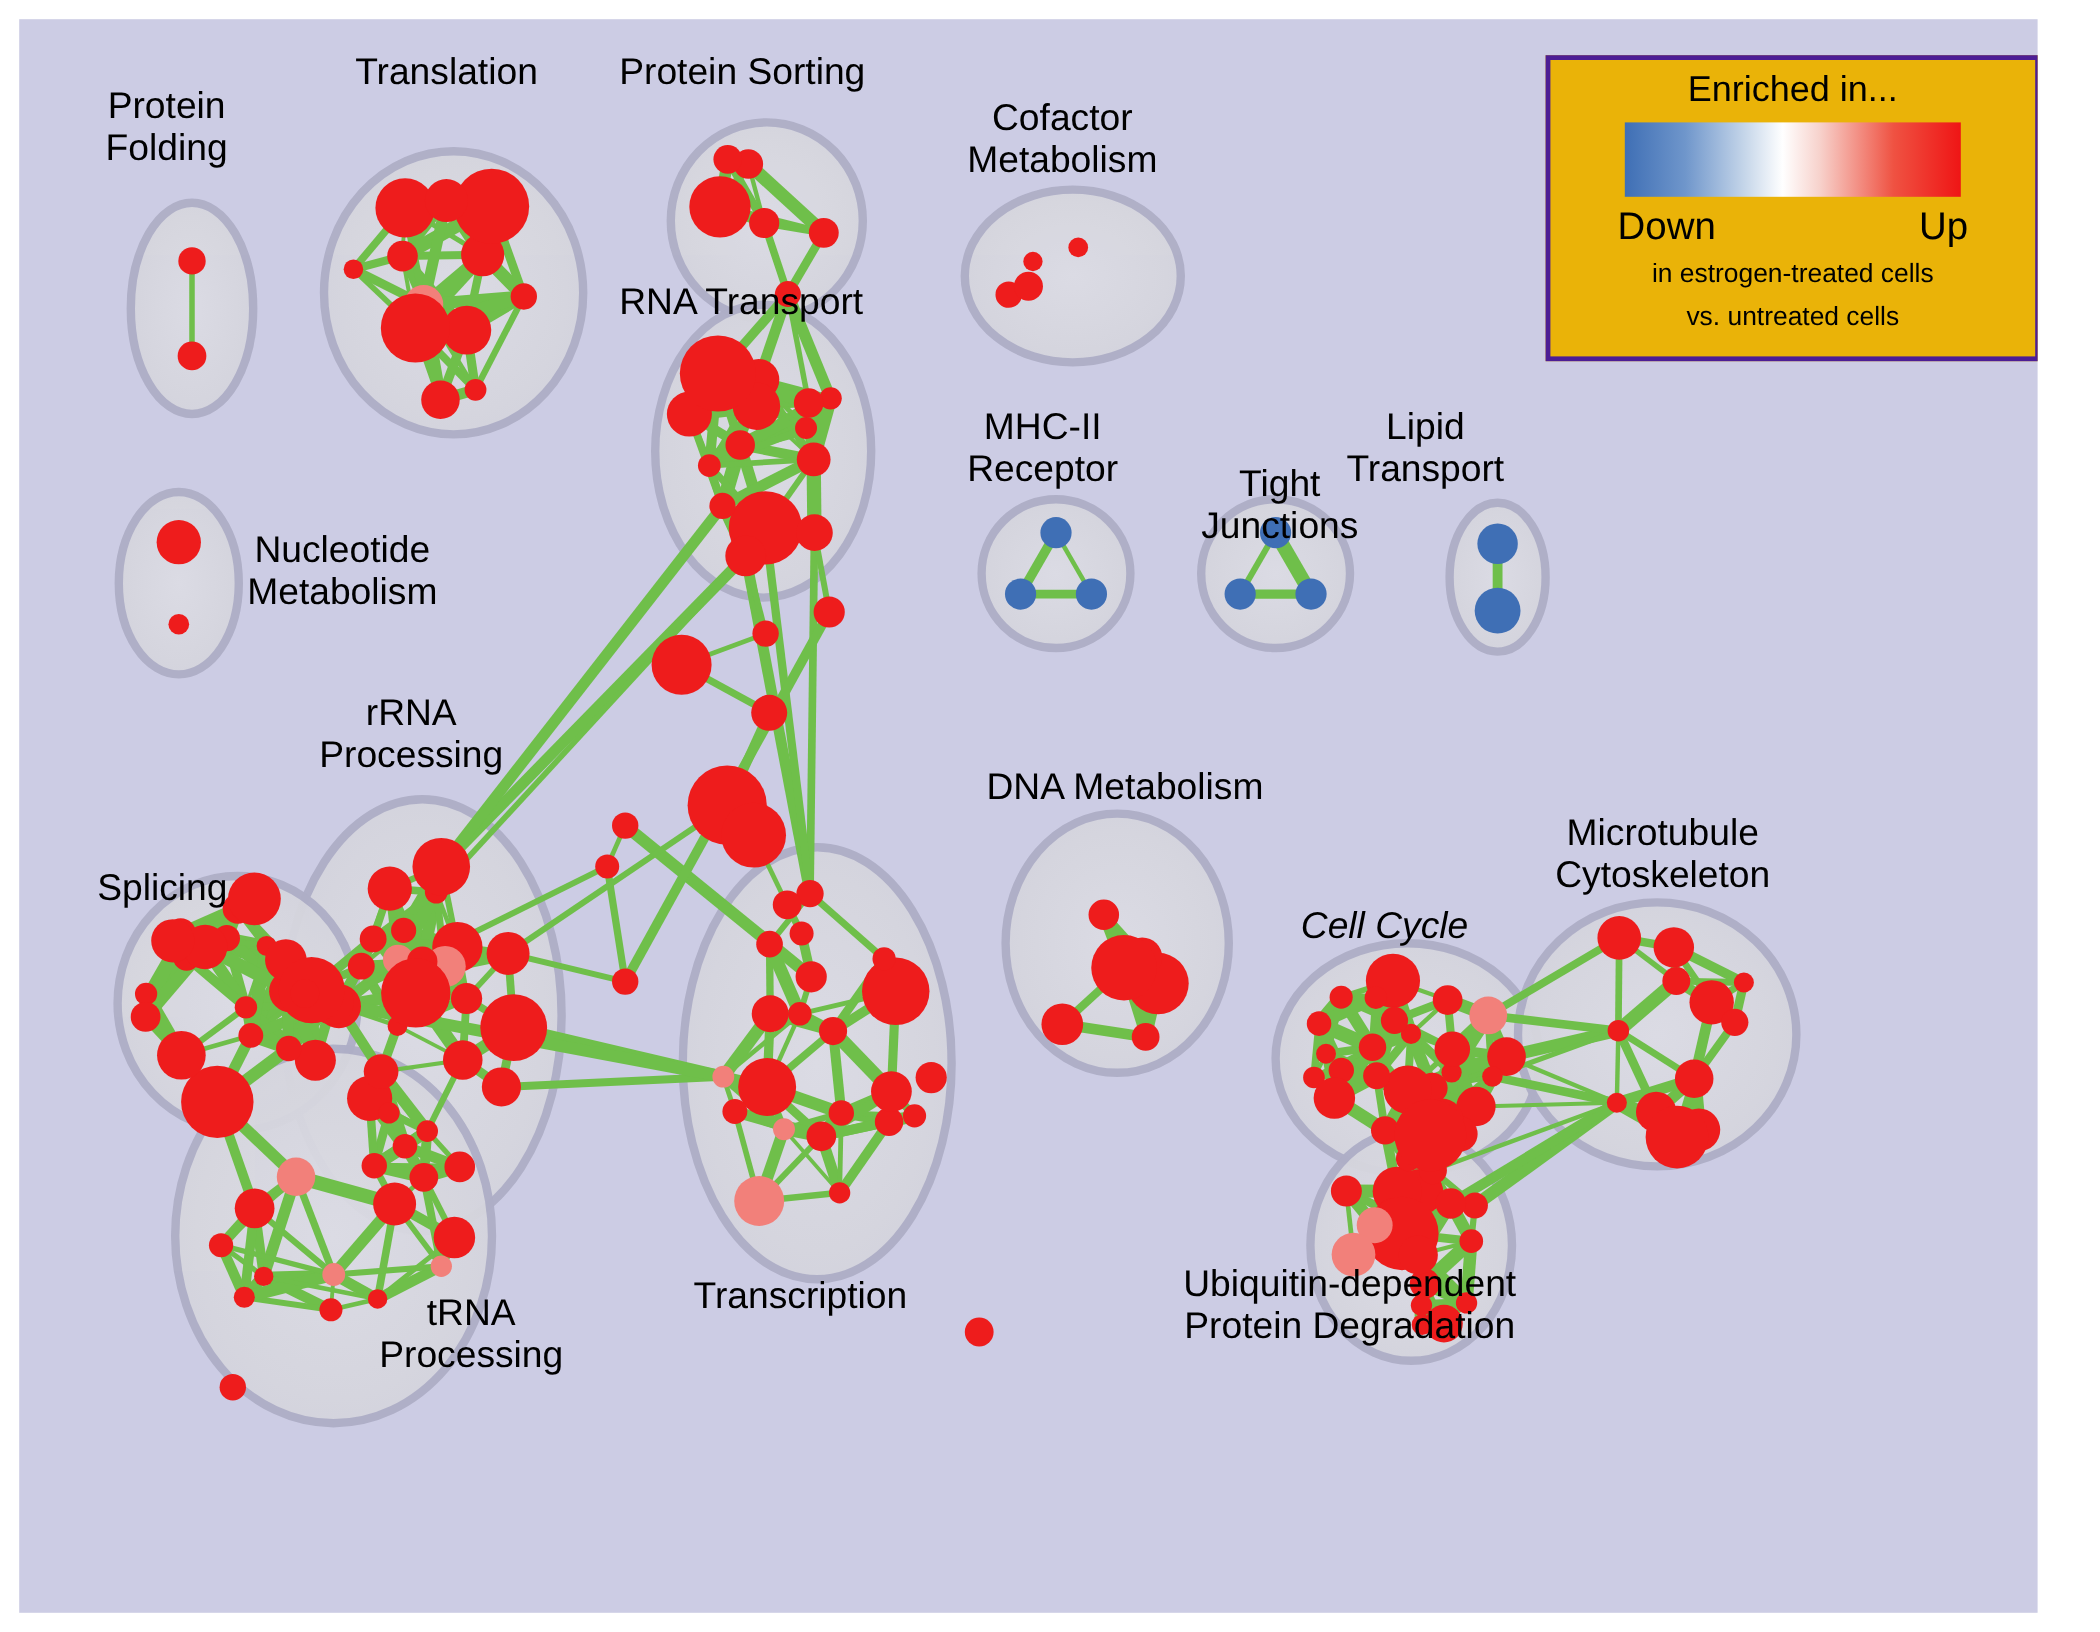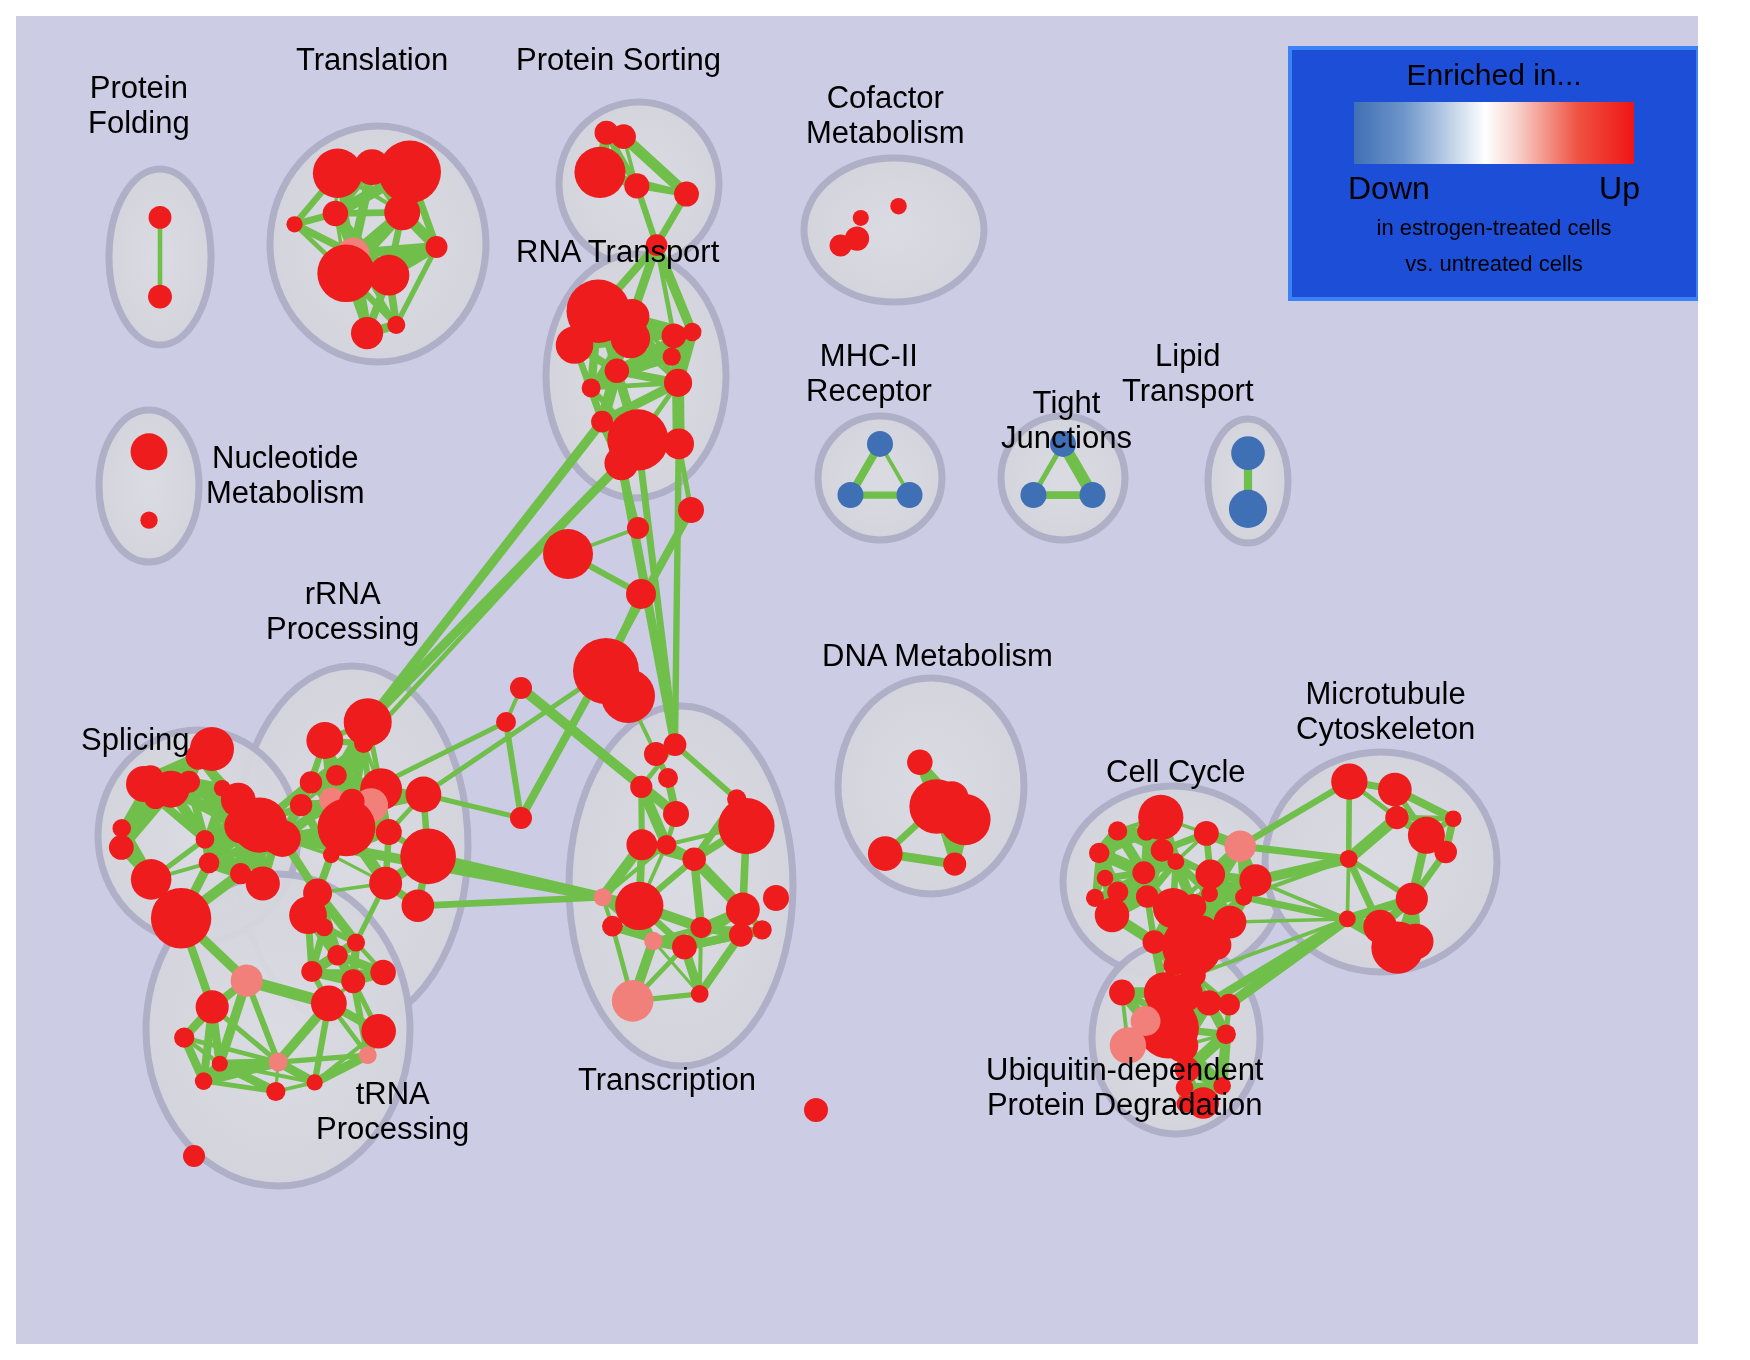--- a/index.html
+++ b/index.html
@@ -1,21 +1,21 @@
 <!DOCTYPE html>
 <html><head>
 <meta charset="utf-8">
 <style>
   html,body{margin:0;padding:0;background:#ffffff;}
   body{font-family:"Liberation Sans",sans-serif;}
   #stage{position:relative;width:1698px;height:1360px;background:#ffffff;overflow:hidden;}
   #canvasWrap{position:absolute;left:16px;top:16px;width:1718px;height:1328px;background:#ccccE4;}
   svg#net{position:absolute;left:0;top:0;width:1718px;height:1328px;display:block;}
   .cl-label{position:absolute;color:#000;font-size:31px;line-height:35px;text-align:center;white-space:pre;font-family:"Liberation Sans",sans-serif;}
-  #legend{position:absolute;border:4px solid #3b82f6;background:#1d4ed8;box-sizing:border-box;}
+  #legend{position:absolute;border:4px solid #4c1d95;background:#eab308;box-sizing:border-box;}
   #legend .lg-title{text-align:center;font-size:30px;color:#000;margin-top:8px;}
   #legend .lg-bar{height:62px;margin:10px 62px 6px 62px;background:linear-gradient(to right,#3f6fb5 0%,#6f96cb 18%,#c7d7ea 36%,#ffffff 47%,#f7d2cc 58%,#ef5242 80%,#ef1515 100%);}
   #legend .lg-ends{display:flex;justify-content:space-between;padding:0 56px;font-size:32px;color:#000;}
   #legend .lg-sub{text-align:center;font-size:22px;line-height:30px;color:#000;margin-top:6px;}
 </style>
 </head>
 <body>
 
 <div id="stage">
   <div id="canvasWrap">
@@ -876,21 +876,21 @@
 Junctions</div>
         <div class="cl-label" style="left: 1106px; top: 322px;">Lipid
 Transport</div>
         <div class="cl-label" style="left: 250px; top: 560px;">rRNA
 Processing</div>
         <div class="cl-label" style="left: 52px; top: 706px; margin-left: 13px;">Splicing</div>
         <div class="cl-label" style="left: 300px; top: 1060px;">tRNA
 Processing</div>
         <div class="cl-label" style="left: 562px; top: 1046px;">Transcription</div>
         <div class="cl-label" style="left: 806px; top: 622px;">DNA Metabolism</div>
-        <div class="cl-label" style="left: 1090px; top: 738px;">Cell Cycle</div>
+        <div class="cl-label" style="left: 1068px; top: 738px; font-style: italic;">Cell Cycle</div>
         <div class="cl-label" style="left: 1280px; top: 660px;">Microtubule
 Cytoskeleton</div>
         <div class="cl-label" style="left: 970px; top: 1036px;">Ubiquitin-dependent
 Protein Degradation</div>
       </div>
 
     <div id="legend" style="left: 1272px; top: 30px; width: 412px; height: 255px;">
       <div class="lg-title">Enriched in...</div>
       <div class="lg-bar"></div>
       <div class="lg-ends">

